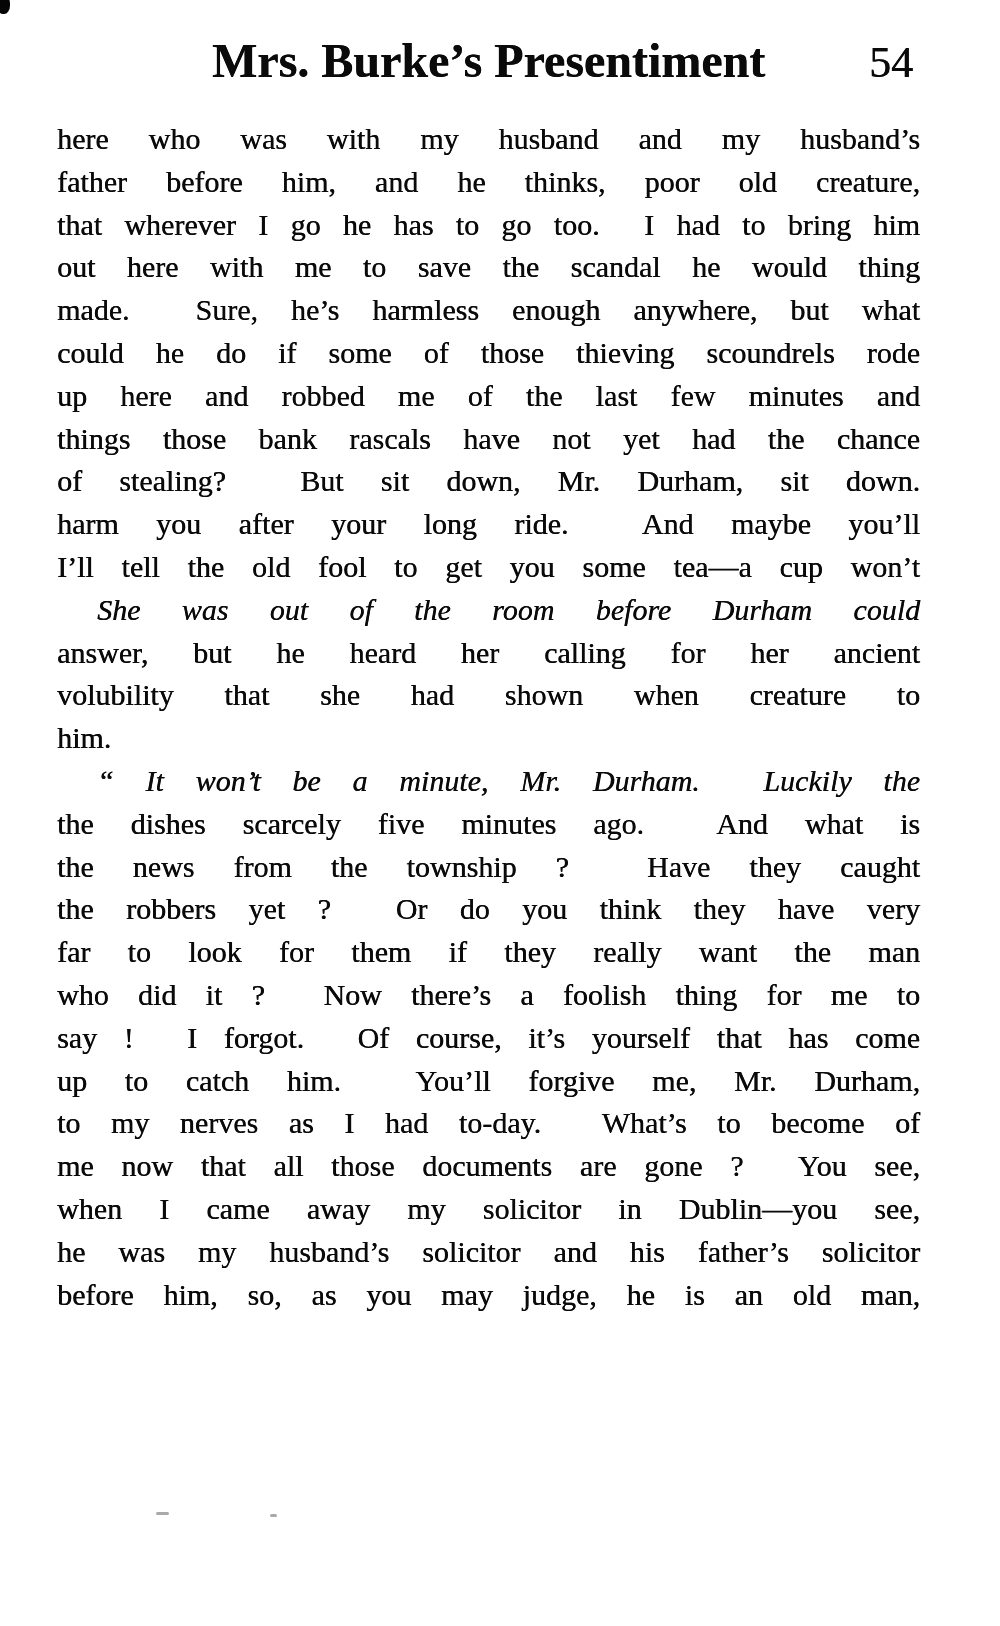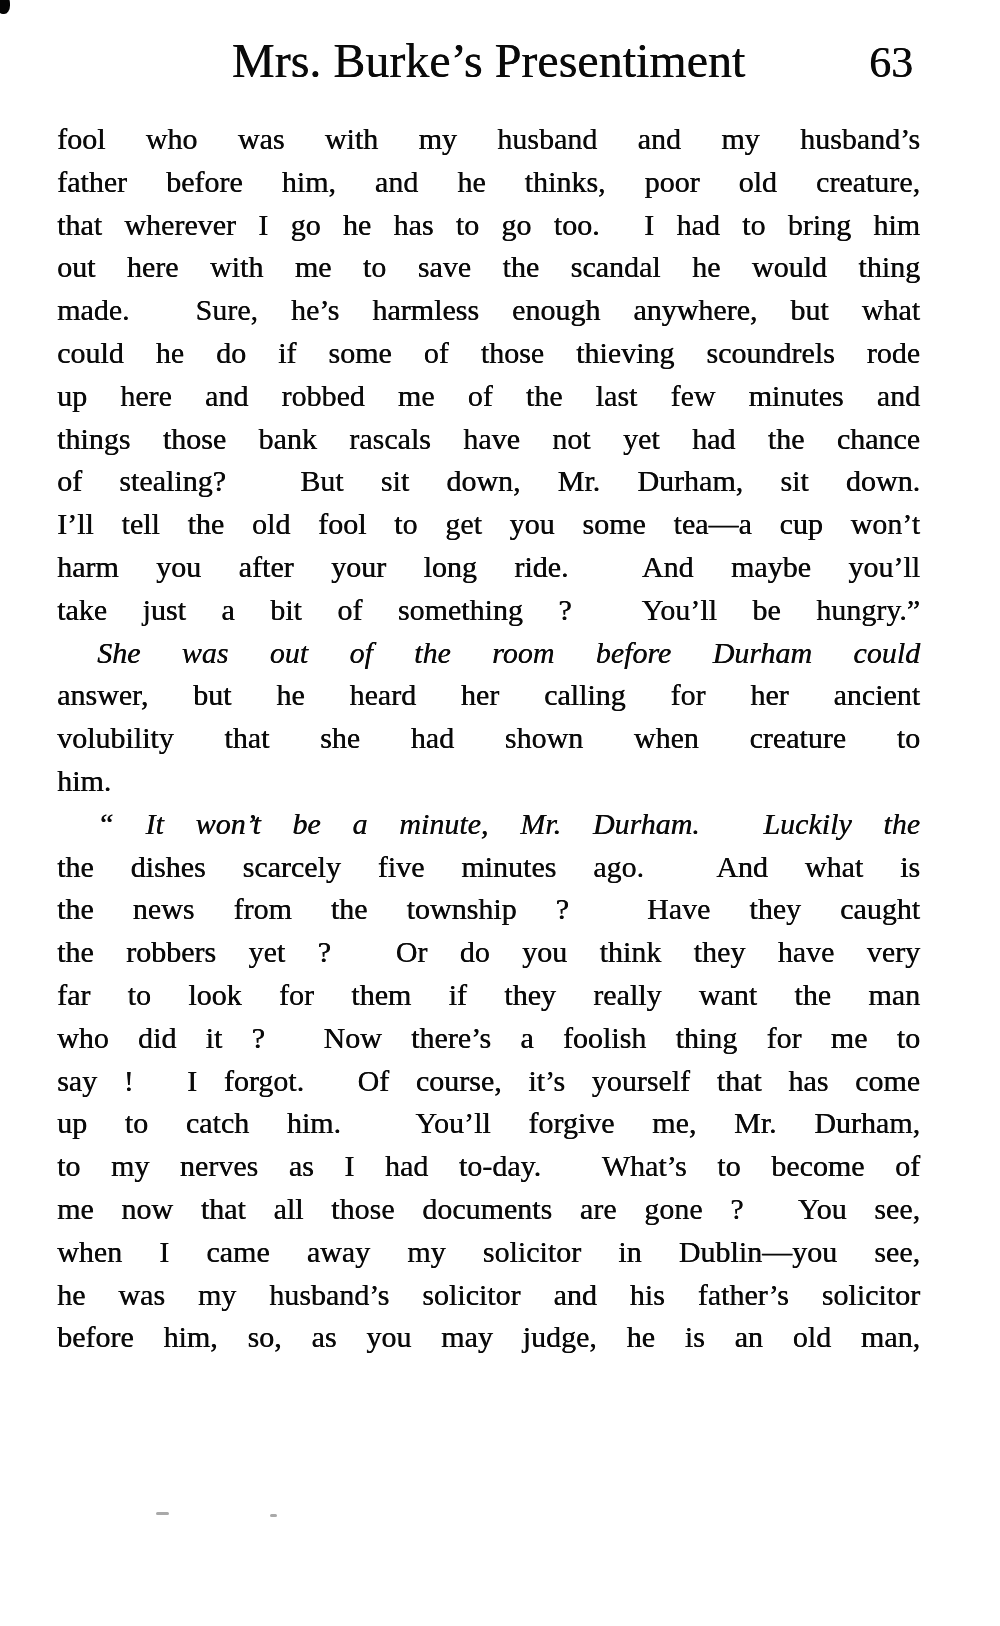--- a/index.html
+++ b/index.html
@@ -18,20 +18,21 @@
   .header-title {
     position: absolute;
     left: 57px;
     width: 863px;
     top: 33px;
     text-align: center;
     font-size: 48px;
     line-height: 1.15;
     white-space: nowrap;
     text-shadow: 0.4px 0 0 currentColor;
+    font-weight: bold;
   }
   .page-number {
     position: absolute;
     right: 87px;
     top: 38px;
     font-size: 44px;
     line-height: 1.15;
     text-shadow: 0.4px 0 0 currentColor;
   }
 
@@ -68,36 +69,35 @@
   .speck-1 { left: 156px; top: 1512px; width: 13px; height: 3px; border-radius: 2px; }
   .speck-2 { left: 270px; top: 1514px; width: 7px; height: 3px; border-radius: 2px; }
 </style>
 </head>
 <body>
 
 <div class="page">
 
   <div class="header-title">Mrs. Burke’s Presentiment</div>
 
-  <div class="page-number">63</div>
+  <div class="page-number">54</div>
 
   <div class="text-block">
 
-  <div class="line">fool who was with my husband and my husband’s</div>
+  <div class="line">here who was with my husband and my husband’s</div>
       <div class="line">father before him, and he thinks, poor old creature,</div>
       <div class="line">that wherever I go he has to go too.&nbsp; I had to bring him</div>
       <div class="line">out here with me to save the scandal he would thing</div>
       <div class="line">made.&nbsp; Sure, he’s harmless enough anywhere, but what</div>
       <div class="line">could he do if some of those thieving scoundrels rode</div>
       <div class="line">up here and robbed me of the last few minutes and</div>
       <div class="line">things those bank rascals have not yet had the chance</div>
       <div class="line">of stealing?&nbsp; But sit down, Mr. Durham, sit down.</div>
+      <div class="line">harm you after your long ride.&nbsp; And maybe you’ll</div>
       <div class="line">I’ll tell the old fool to get you some tea—a cup won’t</div>
-      <div class="line">harm you after your long ride.&nbsp; And maybe you’ll</div>
-      <div class="line">take just a bit of something ?&nbsp; You’ll be hungry.”</div>
       <div class="line indent">She was out of the room before Durham could</div>
       <div class="line">answer, but he heard her calling for her ancient</div>
       <div class="line">volubility that she had shown when creature to</div>
       <div class="line flush">him.</div>
       <div class="line indent">“ It won’t be a minute, Mr. Durham.&nbsp; Luckily the</div>
       <div class="line">the dishes scarcely five minutes ago.&nbsp; And what is</div>
       <div class="line">the news from the township ?&nbsp; Have they caught</div>
       <div class="line">the robbers yet ?&nbsp; Or do you think they have very</div>
       <div class="line">far to look for them if they really want the man</div>
       <div class="line">who did it ?&nbsp; Now there’s a foolish thing for me to</div>

